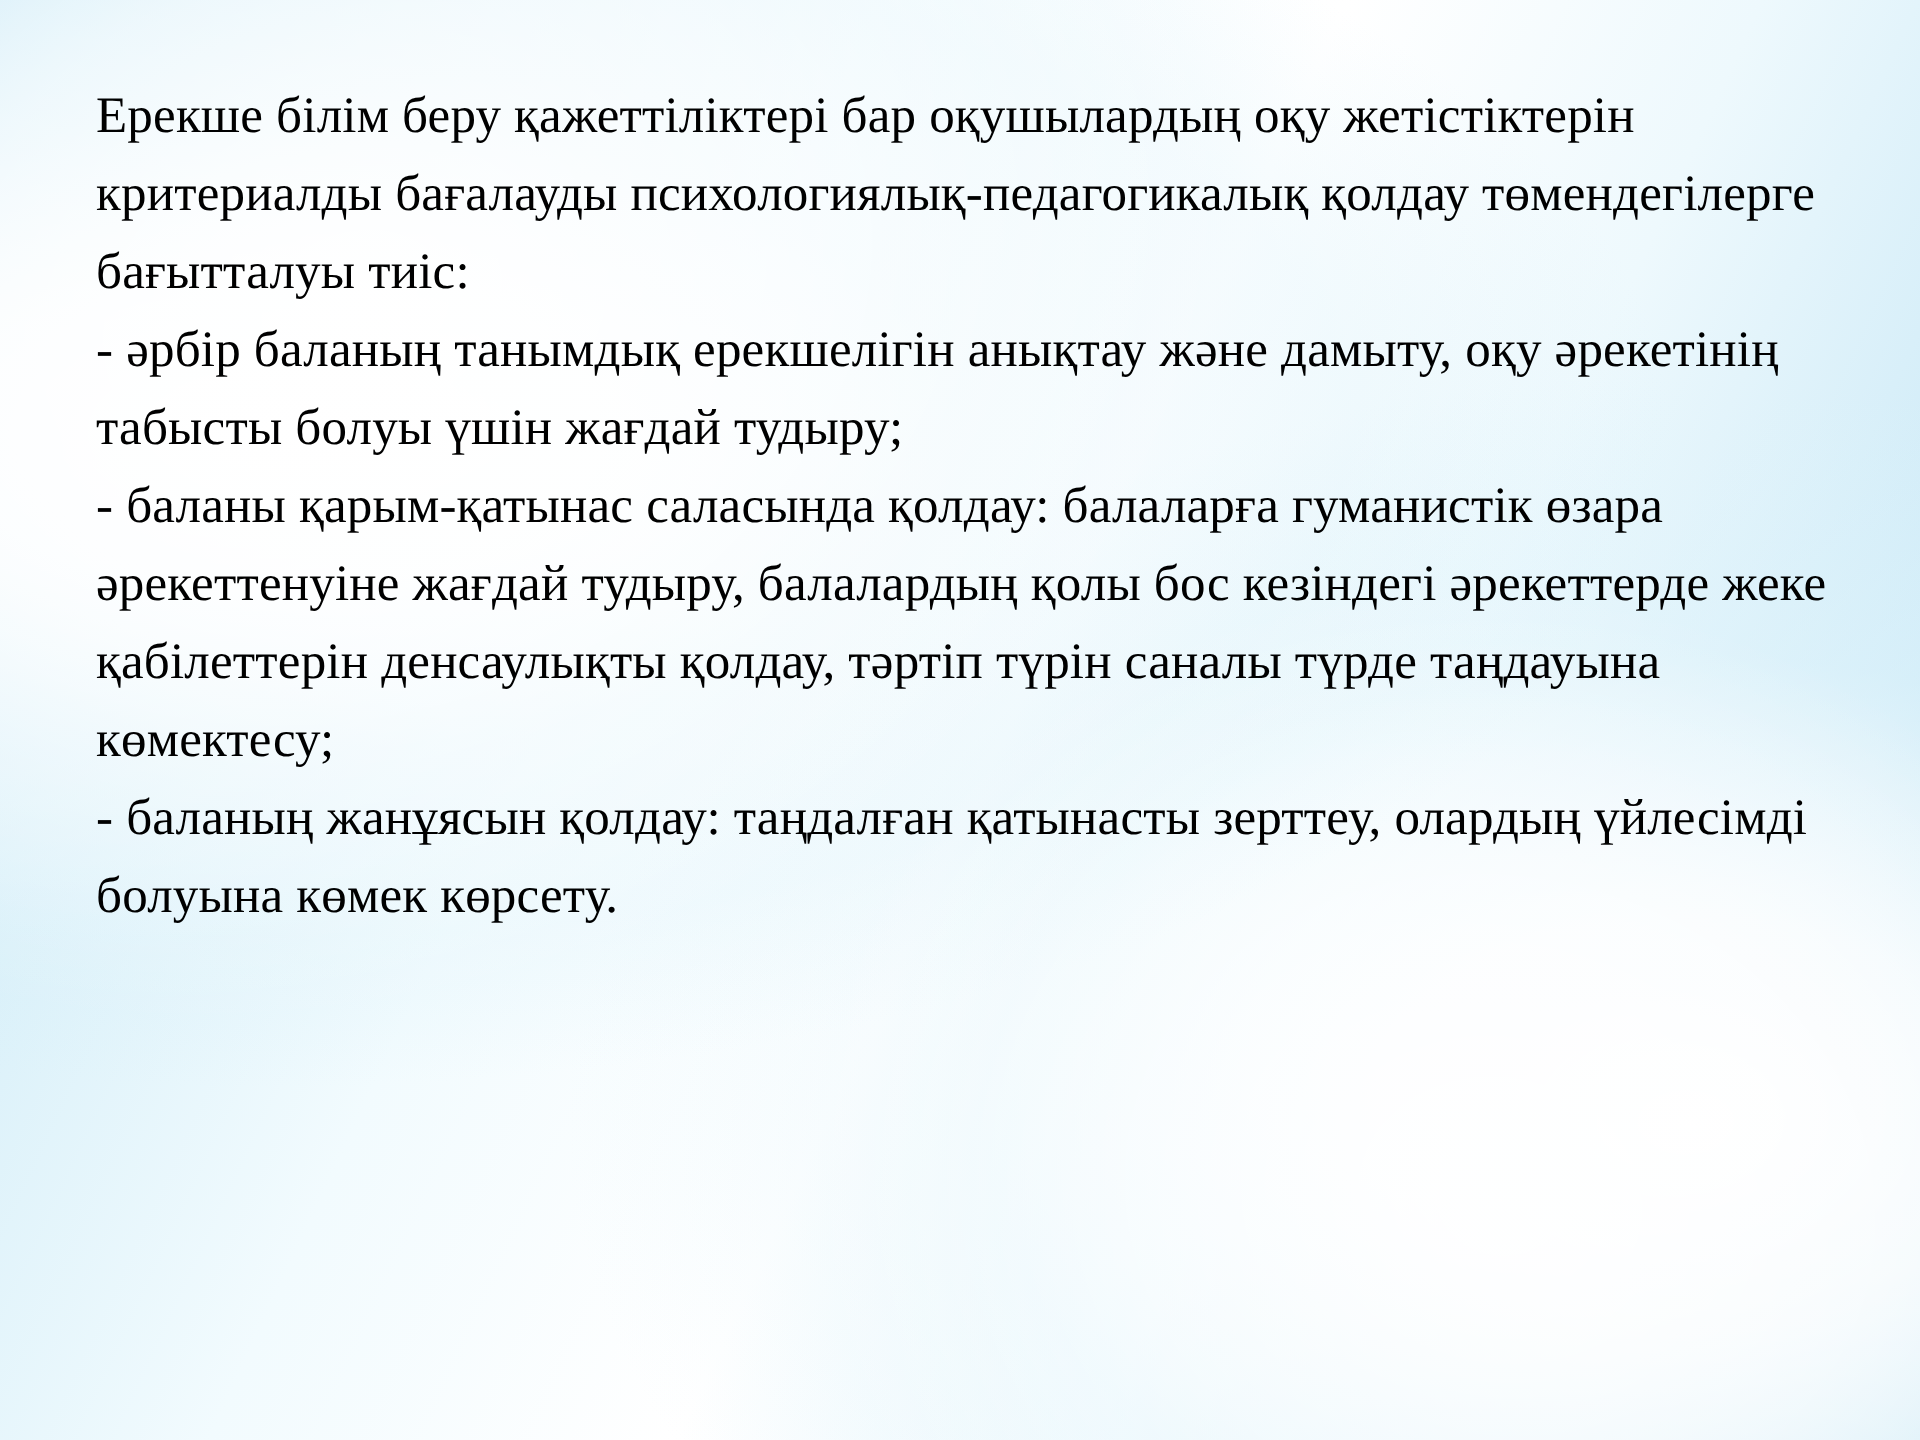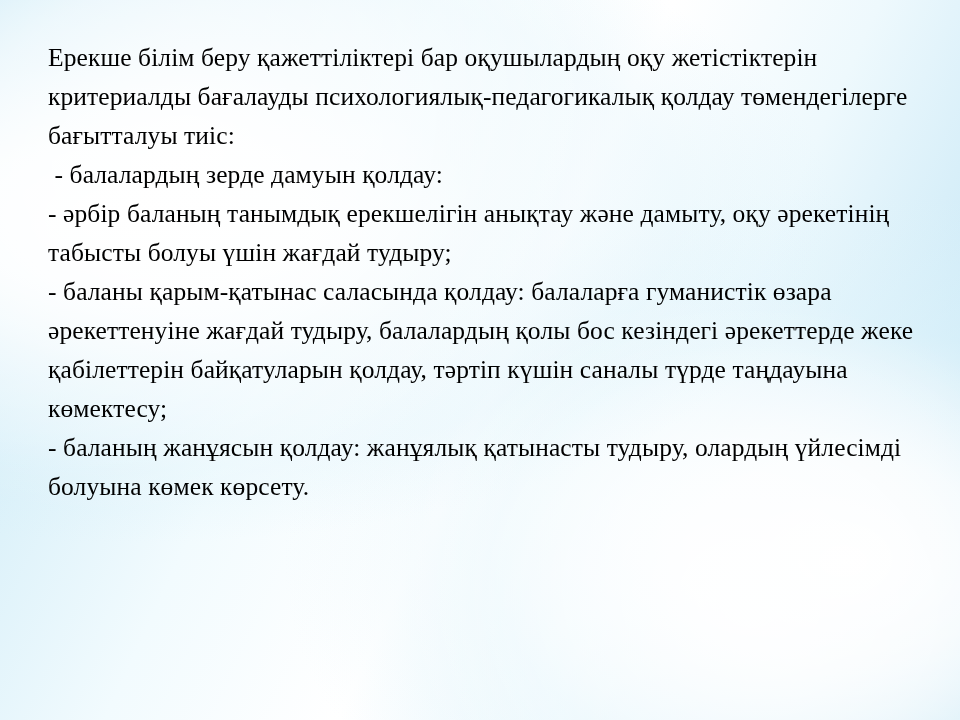--- a/index.html
+++ b/index.html
@@ -62,18 +62,17 @@
     margin: 0;
     white-space: pre-wrap;
   }
 </style>
 </head>
 <body>
 
 <div class="slide">
   <div class="body-text">
     <p>Ерекше білім беру қажеттіліктері бар оқушылардың оқу жетістіктерін критериалды бағалауды психологиялық-педагогикалық қолдау төмендегілерге бағытталуы тиіс:</p>
-    <p> - балалардың зерде дамуын қолдау:</p>
     <p>- әрбір баланың танымдық ерекшелігін анықтау және дамыту, оқу әрекетінің табысты болуы үшін жағдай тудыру;</p>
-    <p>- баланы қарым-қатынас саласында қолдау: балаларға гуманистік өзара әрекеттенуіне жағдай тудыру, балалардың қолы бос кезіндегі әрекеттерде жеке қабілеттерін байқатуларын қолдау, тәртіп күшін саналы түрде таңдауына көмектесу;</p>
-    <p>- баланың жанұясын қолдау: жанұялық қатынасты тудыру, олардың үйлесімді болуына көмек көрсету.</p>
+    <p>- баланы қарым-қатынас саласында қолдау: балаларға гуманистік өзара әрекеттенуіне жағдай тудыру, балалардың қолы бос кезіндегі әрекеттерде жеке қабілеттерін денсаулықты қолдау, тәртіп түрін саналы түрде таңдауына көмектесу;</p>
+    <p>- баланың жанұясын қолдау: таңдалған қатынасты зерттеу, олардың үйлесімді болуына көмек көрсету.</p>
   </div>
 </div>
 
 </body></html>

